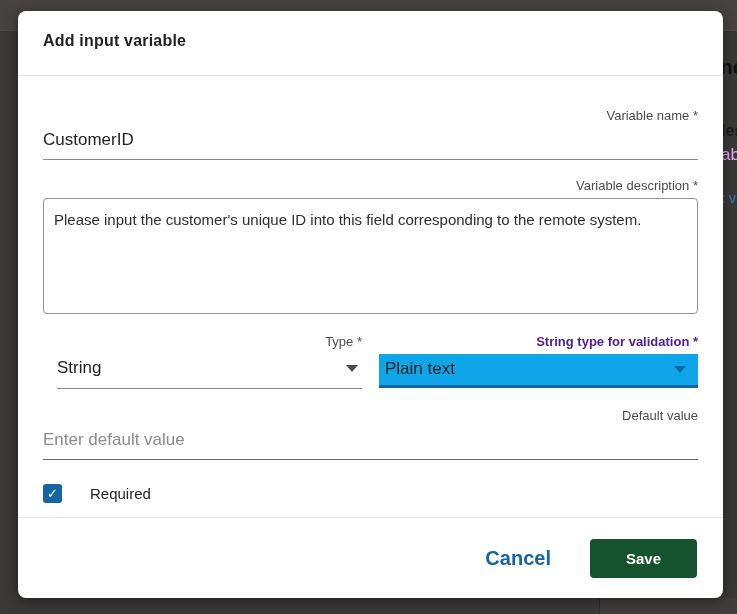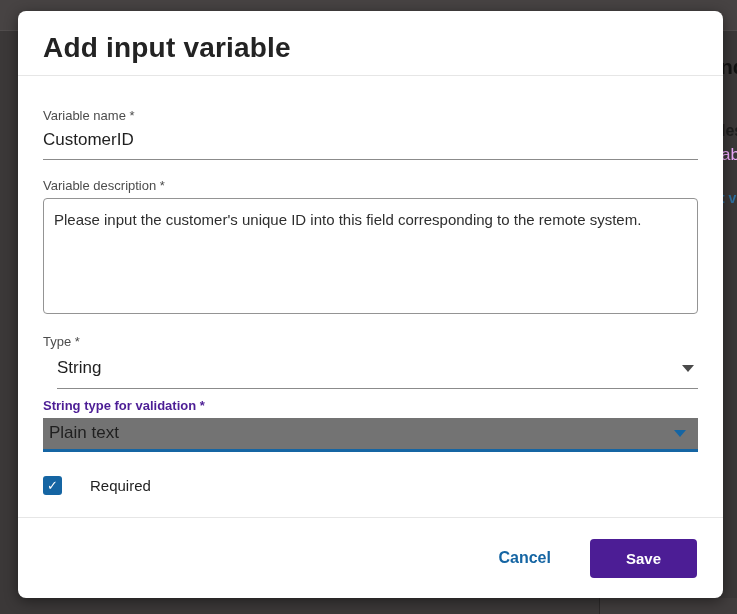--- a/index.html
+++ b/index.html
@@ -23,53 +23,53 @@
   .bg-vline { position:absolute; left:599px; top:598px; width:1px; height:16px; background:#2c2929; }
 
   
   .modal {
     position:absolute; left:18px; top:11px; width:705px; height:587px;
     background:#ffffff; border-radius:8px;
     box-shadow:0 3px 14px rgba(0,0,0,0.45);
     display:flex; flex-direction:column;
   }
   .modal-header { padding:21px 25px 0; height:65px; border-bottom:1px solid #e6e6e6; }
-  .modal-title { font-size:28px; font-weight:700; color:#232323; letter-spacing:.2px; }
+  .modal-title { font-size:16px; font-weight:700; color:#232323; letter-spacing:.2px; }
 
   .modal-body { flex:1; padding:0 25px; }
 
-  .field-label { font-size:13px; color:#4c4c4c; margin-bottom:5px; }
+  .field-label { font-size:13px; color:#4c4c4c; margin-bottom:5px;text-align:right; }
   .field-label.blue { color:#4c1d95; font-weight:700; }
 
   .group-name { margin-top:32px; }
   .underline-input {
     font-size:17px; color:#1f1f1f; padding:2px 0 9px;
     border-bottom:1px solid #8b8b8b; width:100%;
   }
   .underline-input.placeholder { color:#8c8c8c; }
   .underline-input.dark-line { border-bottom-color:#6b6b6b; }
 
   .group-desc { margin-top:18px; }
   .textarea {
     width:100%; height:116px; border:1px solid #949494; border-radius:4px;
     padding:10px; font-size:15px; color:#2e2e2e; line-height:1.45; overflow:hidden;
   }
 
-  .row { display:flex; gap:9px; margin-top:20px;flex-direction:column; }
+  .row { display:flex; gap:17px; margin-top:20px; }
   .col { flex:1; min-width:0; }
 
   .select-line {
     display:flex; justify-content:space-between; align-items:center;
     font-size:17px; color:#1f1f1f;
     padding:4px 4px 10px 0; border-bottom:1px solid #8b8b8b;margin-left:14px;
   }
   .select-focused {
     display:flex; justify-content:space-between; align-items:center;
     font-size:17px; color:#1f1f1f;
-    background:#737373; margin-top:2px;
+    background:#0ea5e9; margin-top:2px;
     padding:5px 12px 6px 6px; border-bottom:3px solid #1565a3;
   }
   .caret { width:0; height:0; border-left:6px solid transparent;
     border-right:6px solid transparent; border-top:7px solid #4a4a4a; }
   .caret.blue { border-top-color:#1565a3; }
 
   .group-default { margin-top:19px; }
 
   .checkbox-row { margin-top:24px; display:flex; align-items:center; }
   .checkbox {
@@ -79,24 +79,24 @@
   }
   .checkbox-label { margin-left:28px; font-size:15px; color:#1f1f1f; }
 
   .modal-footer {
     height:81px; border-top:1px solid #e6e6e6;
     display:flex; align-items:center; justify-content:flex-end;
     padding-right:26px; gap:39px;
   }
   .btn-cancel {
     background:none; border:none; cursor:pointer;
-    font-family:inherit; font-size:16px; font-weight:700; color:#1565a3;
+    font-family:inherit; font-size:20px; font-weight:700; color:#1565a3;
   }
   .btn-save {
-    background:#4c1d95; border:none; cursor:pointer; border-radius:4px;
+    background:#14532d; border:none; cursor:pointer; border-radius:4px;
     font-family:inherit; font-size:15px; font-weight:700; color:#ffffff;
     padding:11px 36px;
   }
 </style>
 </head>
 <body>
 
 <div class="bg-top-band"></div>
 <div class="bg-frag frag-heading">nd</div>
 <div class="bg-frag frag-subheading">les</div>
@@ -133,20 +133,24 @@
       </div>
       <div class="col">
         <div class="field-label blue">String type for validation *</div>
         <div class="select-focused">
           <span>Plain text</span>
           <span class="caret blue"></span>
         </div>
       </div>
     </div>
 
+    <div class="group-default">
+      <div class="field-label">Default value</div>
+      <div class="underline-input placeholder dark-line">Enter default value</div>
+    </div>
 
     <div class="checkbox-row">
       <div class="checkbox">
         <span>✓</span>
       </div>
       <div class="checkbox-label">Required</div>
     </div>
 
   </div>
 

